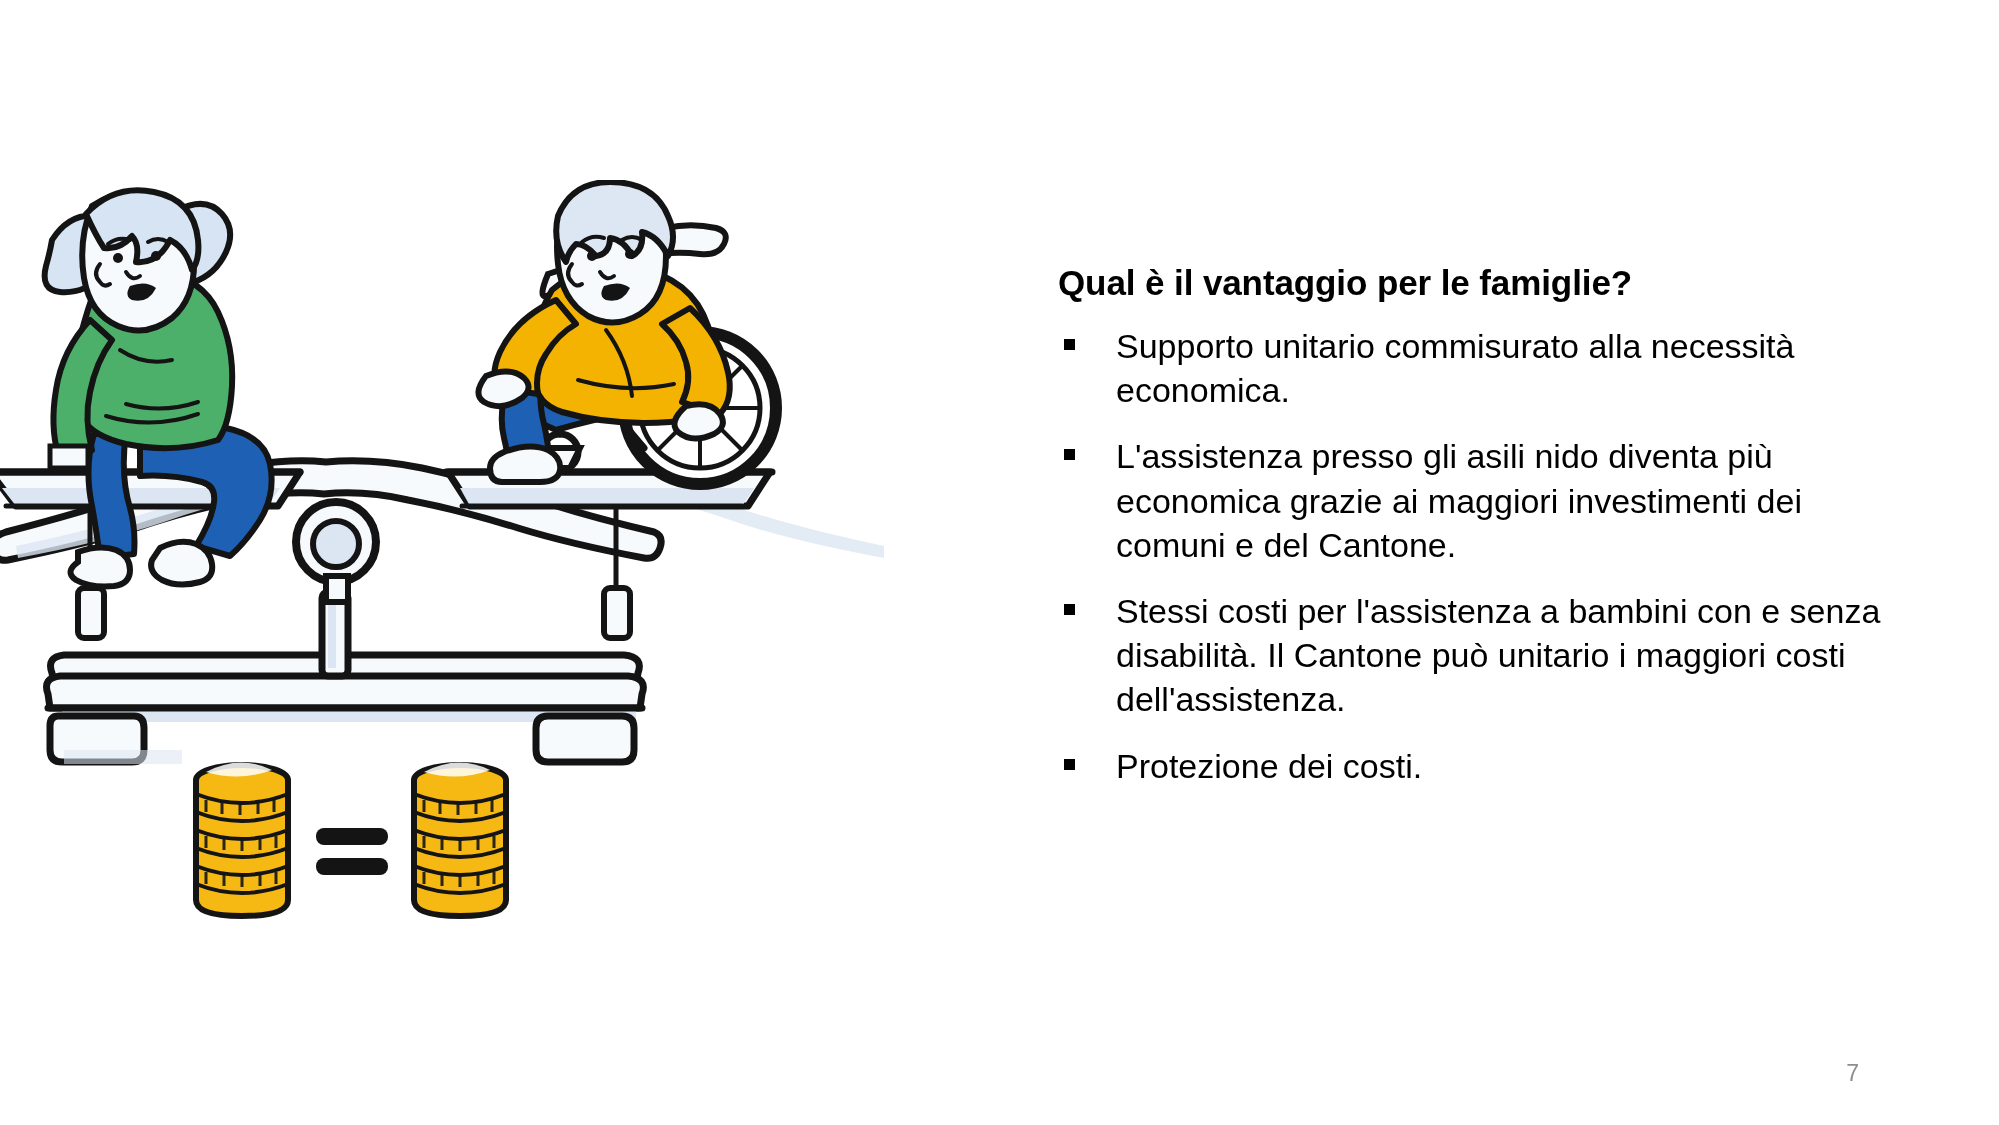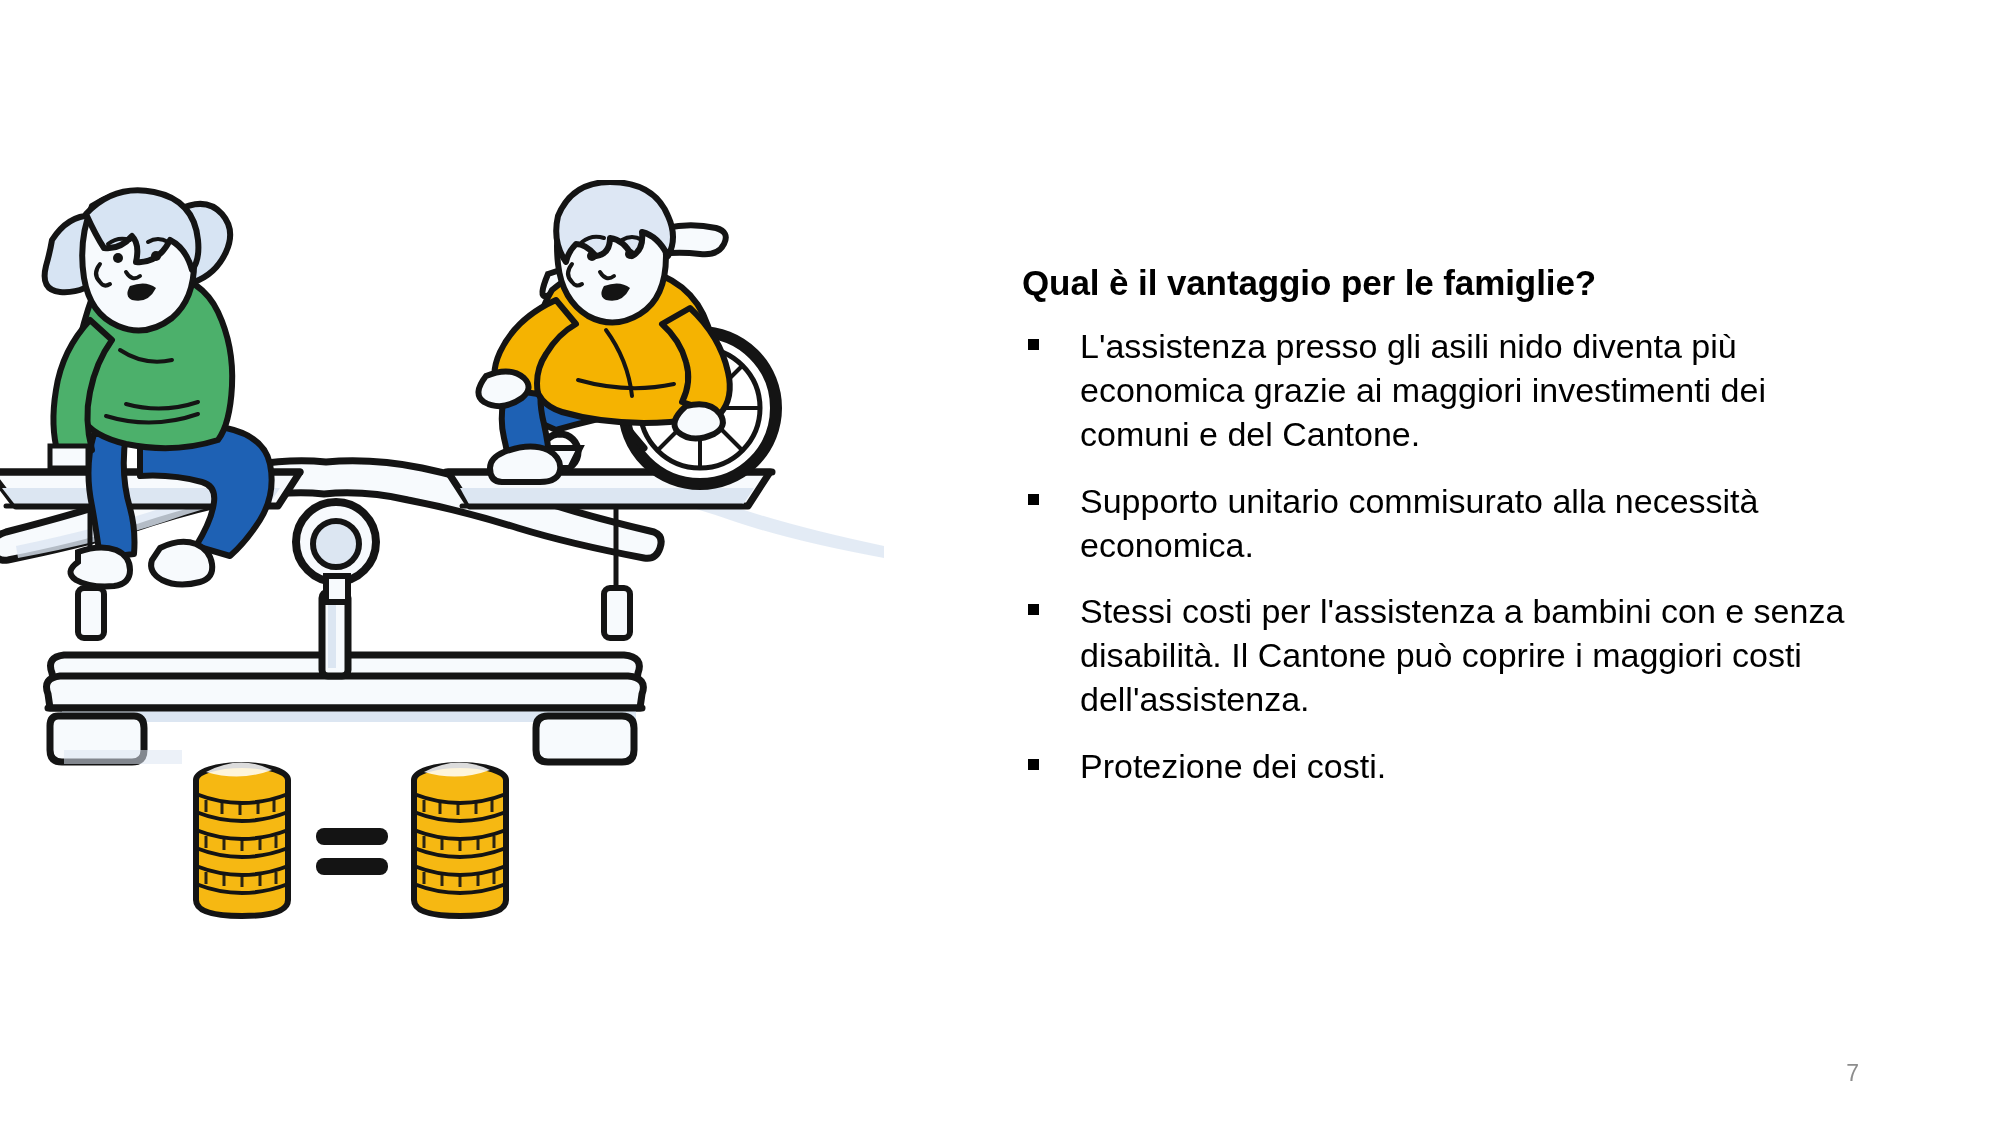--- a/index.html
+++ b/index.html
@@ -16,21 +16,21 @@
   .illus{
     position:absolute;
     left:0px;top:180px;
     width:900px;height:890px;
   }
   .illus svg{display:block;width:100%;height:100%;}
 
   
   .textcol{
     position:absolute;
-    left:1022px;
+    left:1058px;
     top:262px;
     width:860px;
   }
   .heading{
     font-size:35px;
     font-weight:bold;
     color:#000000;
     letter-spacing:-0.1px;
     margin:0 0 20px 0;
     line-height:1.2;
@@ -295,29 +295,29 @@
       </g>
     </svg>
   </div>
 
   <div class="textcol">
     <h1 class="heading">Qual è il vantaggio per le famiglie?</h1>
 
     <ul class="bullets">
       <li class="bullet">
         <span class="mark"></span>
+        <span class="txt">Supporto unitario commisurato alla necessità economica.</span>
+      </li>
+      <li class="bullet">
+        <span class="mark"></span>
         <span class="txt">L'assistenza presso gli asili nido diventa più economica grazie ai maggiori investimenti dei comuni e del Cantone.</span>
       </li>
       <li class="bullet">
         <span class="mark"></span>
-        <span class="txt">Supporto unitario commisurato alla necessità economica.</span>
-      </li>
-      <li class="bullet">
-        <span class="mark"></span>
-        <span class="txt">Stessi costi per l'assistenza a bambini con e senza disabilità. Il Cantone può coprire i maggiori costi dell'assistenza.</span>
+        <span class="txt">Stessi costi per l'assistenza a bambini con e senza disabilità. Il Cantone può unitario i maggiori costi dell'assistenza.</span>
       </li>
       <li class="bullet">
         <span class="mark"></span>
         <span class="txt">Protezione dei costi.</span>
       </li>
     </ul>
   </div>
 
   <div class="pagenum">7</div>
 

